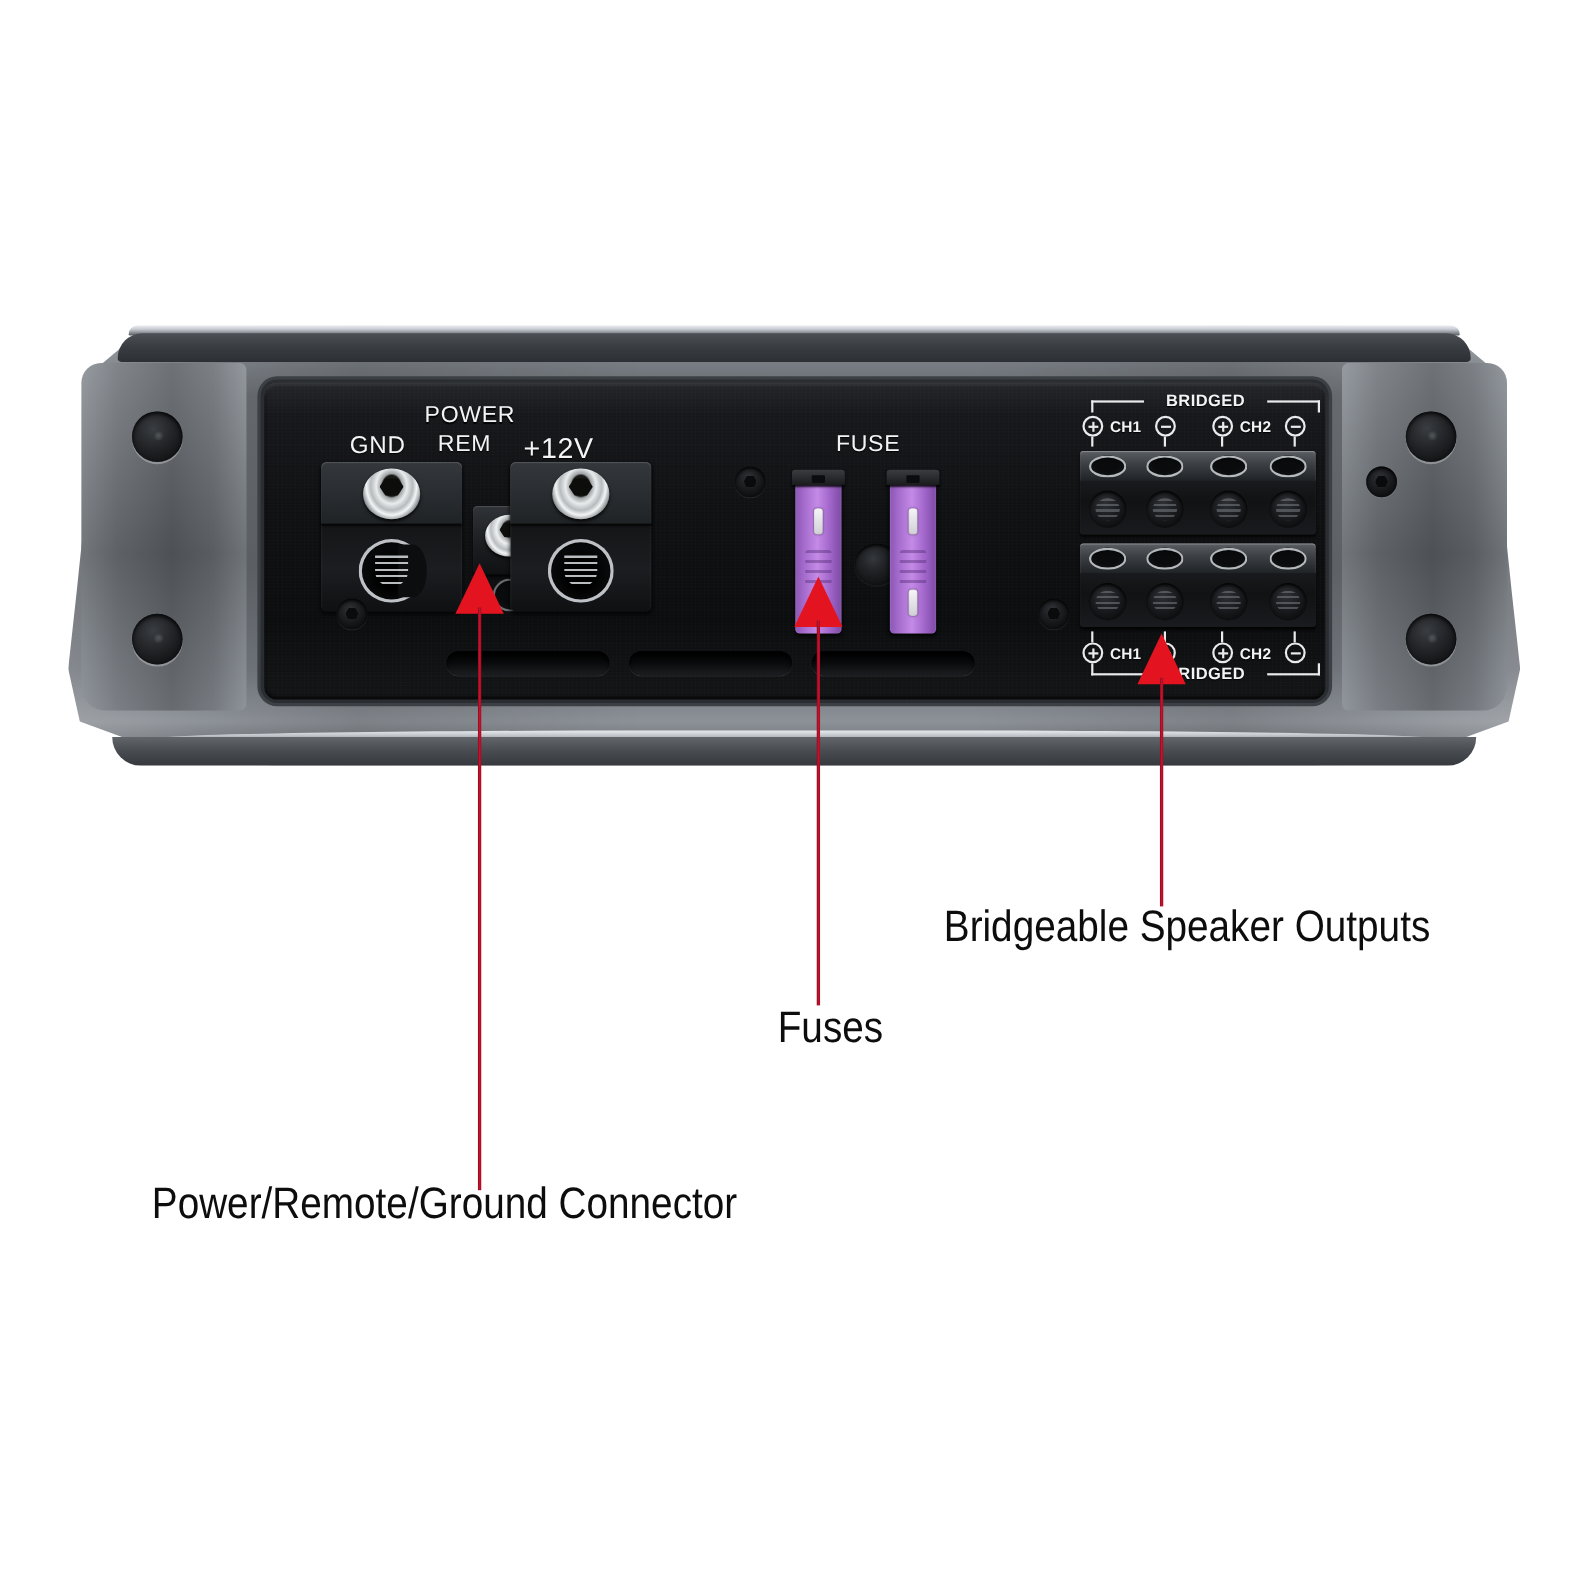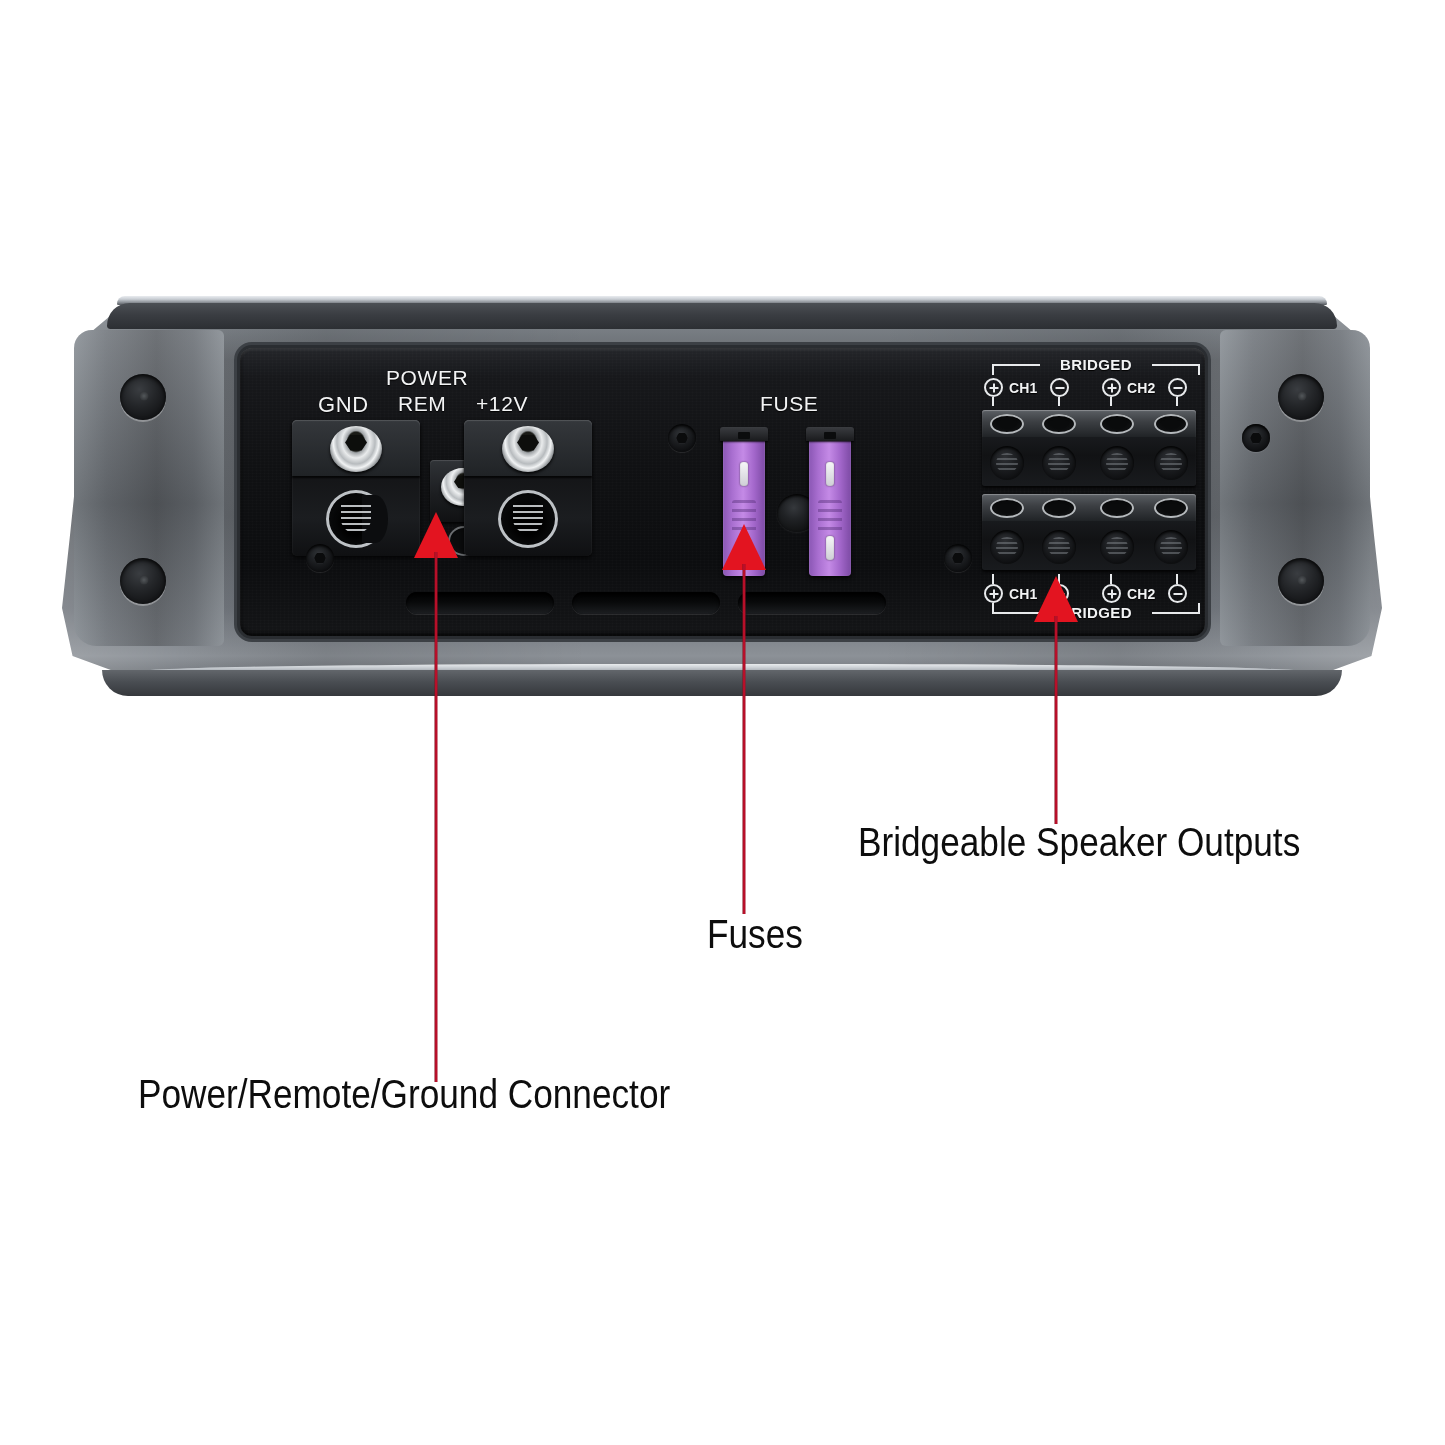--- a/index.html
+++ b/index.html
@@ -343,21 +343,21 @@
     <div class="mount-hole" style="right:46px;top:44px;"></div>
     <div class="mount-hole" style="right:46px;top:228px;"></div>
   </div>
 
   <div class="faceplate">
     <div class="faceplate-grain"></div>
 
     <span class="silk" style="left:78px;top:44px;font-size:22px;">GND</span>
     <span class="silk" style="left:146px;top:18px;font-size:21px;">POWER</span>
     <span class="silk" style="left:158px;top:44px;font-size:21px;">REM</span>
-    <span class="silk" style="left:236px;top:44px;font-size:21px;">+12V</span>
+    <span class="silk" style="left:236px;top:44px;font-size:26px;">+12V</span>
 
     <div class="pwr-block">
       <div class="term-body gnd">
         <div class="term-step">
           <div class="setscrew"></div>
         </div>
         <div class="wirehole gndcut"></div>
       </div>
 
       <div class="rem-post">

